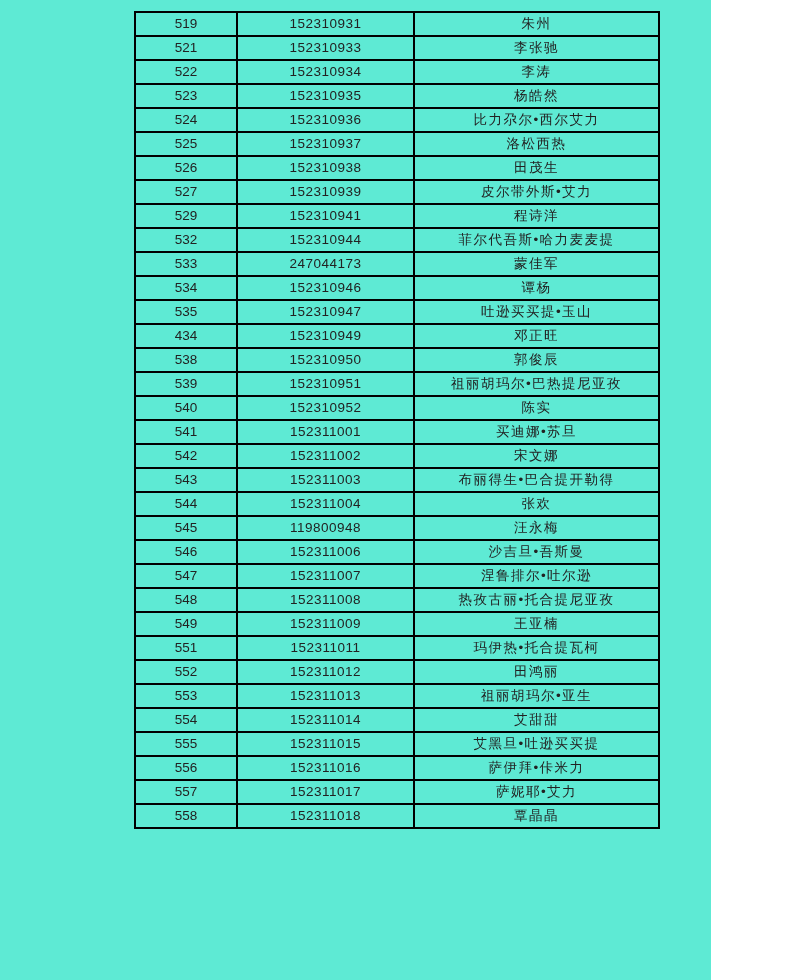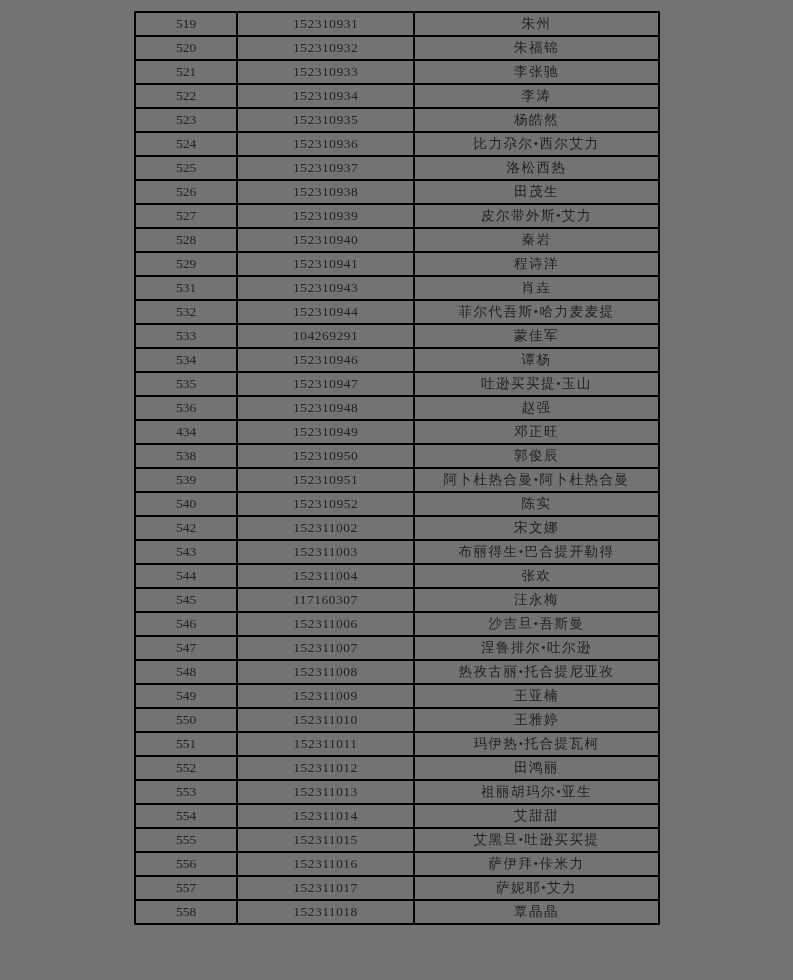--- a/index.html
+++ b/index.html
@@ -2,25 +2,25 @@
 <html><head>
 <meta charset="utf-8">
 <style>
   html, body {
     margin: 0;
     padding: 0;
     background: #ffffff;
   }
   .page {
     position: relative;
-    width: 793px;
+    width: 711px;
     height: 980px;
-    background: #737373;
+    background: #5eead4;
     overflow: hidden;
-    font-family: Liberation Serif, serif;
+    font-family: Liberation Sans, sans-serif;
   }
   table.roster {
     position: absolute;
     left: 134px;
     top: 11px;
     border-collapse: collapse;
     table-layout: fixed;
   }
   table.roster td {
     border: 2px solid #000000;
@@ -43,25 +43,20 @@
 
 <div class="page">
   <table class="roster">
     <tbody>
         <tr>
     <td class="col-serial">519</td>
     <td class="col-id">152310931</td>
     <td class="col-name">朱州</td>
   </tr>
         <tr>
-    <td class="col-serial">520</td>
-    <td class="col-id">152310932</td>
-    <td class="col-name">朱福锦</td>
-  </tr>
-        <tr>
     <td class="col-serial">521</td>
     <td class="col-id">152310933</td>
     <td class="col-name">李张驰</td>
   </tr>
         <tr>
     <td class="col-serial">522</td>
     <td class="col-id">152310934</td>
     <td class="col-name">李涛</td>
   </tr>
         <tr>
@@ -83,97 +78,87 @@
     <td class="col-serial">526</td>
     <td class="col-id">152310938</td>
     <td class="col-name">田茂生</td>
   </tr>
         <tr>
     <td class="col-serial">527</td>
     <td class="col-id">152310939</td>
     <td class="col-name">皮尔带外斯•艾力</td>
   </tr>
         <tr>
-    <td class="col-serial">528</td>
-    <td class="col-id">152310940</td>
-    <td class="col-name">秦岩</td>
-  </tr>
-        <tr>
     <td class="col-serial">529</td>
     <td class="col-id">152310941</td>
     <td class="col-name">程诗洋</td>
   </tr>
         <tr>
-    <td class="col-serial">531</td>
-    <td class="col-id">152310943</td>
-    <td class="col-name">肖垚</td>
-  </tr>
-        <tr>
     <td class="col-serial">532</td>
     <td class="col-id">152310944</td>
     <td class="col-name">菲尔代吾斯•哈力麦麦提</td>
   </tr>
         <tr>
     <td class="col-serial">533</td>
-    <td class="col-id">104269291</td>
+    <td class="col-id">247044173</td>
     <td class="col-name">蒙佳军</td>
   </tr>
         <tr>
     <td class="col-serial">534</td>
     <td class="col-id">152310946</td>
     <td class="col-name">谭杨</td>
   </tr>
         <tr>
     <td class="col-serial">535</td>
     <td class="col-id">152310947</td>
     <td class="col-name">吐逊买买提•玉山</td>
   </tr>
         <tr>
-    <td class="col-serial">536</td>
-    <td class="col-id">152310948</td>
-    <td class="col-name">赵强</td>
-  </tr>
-        <tr>
     <td class="col-serial">434</td>
     <td class="col-id">152310949</td>
     <td class="col-name">邓正旺</td>
   </tr>
         <tr>
     <td class="col-serial">538</td>
     <td class="col-id">152310950</td>
     <td class="col-name">郭俊辰</td>
   </tr>
         <tr>
     <td class="col-serial">539</td>
     <td class="col-id">152310951</td>
-    <td class="col-name">阿卜杜热合曼•阿卜杜热合曼</td>
+    <td class="col-name">祖丽胡玛尔•巴热提尼亚孜</td>
   </tr>
         <tr>
     <td class="col-serial">540</td>
     <td class="col-id">152310952</td>
     <td class="col-name">陈实</td>
   </tr>
         <tr>
+    <td class="col-serial">541</td>
+    <td class="col-id">152311001</td>
+    <td class="col-name">买迪娜•苏旦</td>
+  </tr>
+        <tr>
     <td class="col-serial">542</td>
     <td class="col-id">152311002</td>
     <td class="col-name">宋文娜</td>
   </tr>
         <tr>
     <td class="col-serial">543</td>
     <td class="col-id">152311003</td>
     <td class="col-name">布丽得生•巴合提开勒得</td>
   </tr>
         <tr>
     <td class="col-serial">544</td>
     <td class="col-id">152311004</td>
     <td class="col-name">张欢</td>
   </tr>
         <tr>
     <td class="col-serial">545</td>
-    <td class="col-id">117160307</td>
+    <td class="col-id">119800948</td>
     <td class="col-name">汪永梅</td>
   </tr>
         <tr>
     <td class="col-serial">546</td>
     <td class="col-id">152311006</td>
     <td class="col-name">沙吉旦•吾斯曼</td>
   </tr>
         <tr>
     <td class="col-serial">547</td>
     <td class="col-id">152311007</td>
@@ -181,25 +166,20 @@
   </tr>
         <tr>
     <td class="col-serial">548</td>
     <td class="col-id">152311008</td>
     <td class="col-name">热孜古丽•托合提尼亚孜</td>
   </tr>
         <tr>
     <td class="col-serial">549</td>
     <td class="col-id">152311009</td>
     <td class="col-name">王亚楠</td>
-  </tr>
-        <tr>
-    <td class="col-serial">550</td>
-    <td class="col-id">152311010</td>
-    <td class="col-name">王雅婷</td>
   </tr>
         <tr>
     <td class="col-serial">551</td>
     <td class="col-id">152311011</td>
     <td class="col-name">玛伊热•托合提瓦柯</td>
   </tr>
         <tr>
     <td class="col-serial">552</td>
     <td class="col-id">152311012</td>
     <td class="col-name">田鸿丽</td>

